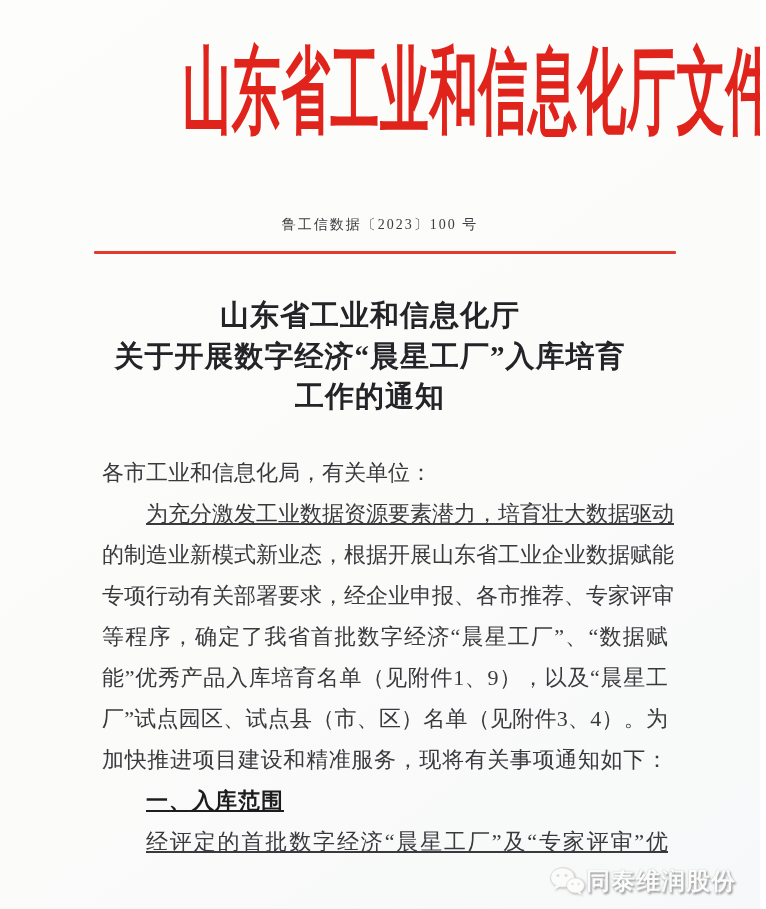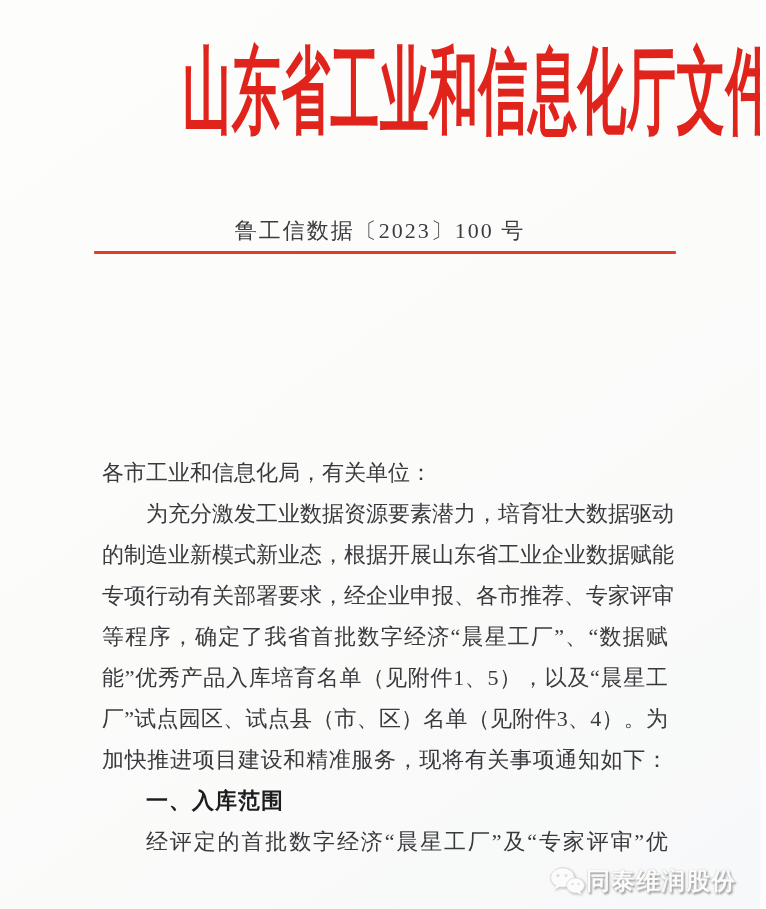--- a/index.html
+++ b/index.html
@@ -31,21 +31,21 @@
     letter-spacing: 1px;
   }
 
   
   .doc-number {
     position: absolute;
     top: 216px;
     left: 0;
     width: 100%;
     text-align: center;
-    font-size: 22px;
+    font-size: 14px;
     letter-spacing: 2px;
     color: #3c3c40;
   }
 
   
   .red-rule {
     position: absolute;
     top: 251px;
     left: 94px;
     width: 582px;
@@ -80,21 +80,21 @@
   }
   .body-line {
     text-align: justify;
     text-align-last: justify;
     white-space: nowrap;
   }
   .body-line.left {
     text-align: right;
     text-align-last: left;
   }
-  .body-line.indent { text-indent: 44px; }
+  .body-line.indent { text-indent: 44px; text-decoration: underline; }
   .body-line.heading {
     font-family: "Liberation Sans", "DejaVu Sans", sans-serif;
     font-weight: bold;
     color: #1d1d20;
     letter-spacing: 1px;
   }
 
   
   .watermark {
     position: absolute;
@@ -126,28 +126,33 @@
 <body>
 
 <div class="page">
 
   <div class="red-header">山东省工业和信息化厅文件</div>
 
   <div class="doc-number">鲁工信数据〔2023〕100 号</div>
 
   <div class="red-rule"></div>
 
+  <div class="title-block">
+    <div>山东省工业和信息化厅</div>
+    <div>关于开展数字经济“晨星工厂”入库培育</div>
+    <div>工作的通知</div>
+  </div>
 
   <div class="body-block">
     <div class="body-line left">各市工业和信息化局，有关单位：</div>
     <div class="body-line indent">为充分激发工业数据资源要素潜力，培育壮大数据驱动</div>
     <div class="body-line">的制造业新模式新业态，根据开展山东省工业企业数据赋能</div>
     <div class="body-line">专项行动有关部署要求，经企业申报、各市推荐、专家评审</div>
     <div class="body-line">等程序，确定了我省首批数字经济“晨星工厂”、“数据赋</div>
-    <div class="body-line">能”优秀产品入库培育名单（见附件1、5），以及“晨星工</div>
+    <div class="body-line">能”优秀产品入库培育名单（见附件1、9），以及“晨星工</div>
     <div class="body-line">厂”试点园区、试点县（市、区）名单（见附件3、4）。为</div>
     <div class="body-line">加快推进项目建设和精准服务，现将有关事项通知如下：</div>
     <div class="body-line left heading indent">一、入库范围</div>
     <div class="body-line indent">经评定的首批数字经济“晨星工厂”及“专家评审”优</div>
   </div>
 
   <div class="watermark">
     <svg class="watermark-icon" viewBox="0 0 36 30" xmlns="http://www.w3.org/2000/svg">
       <ellipse cx="13.5" cy="11.5" rx="12" ry="9.8" fill="#fbfbfa" stroke="#d6d6d6" stroke-width="0.8"></ellipse>
       <path d="M7 19 L5 24 L11 20.5 Z" fill="#fbfbfa"></path>

